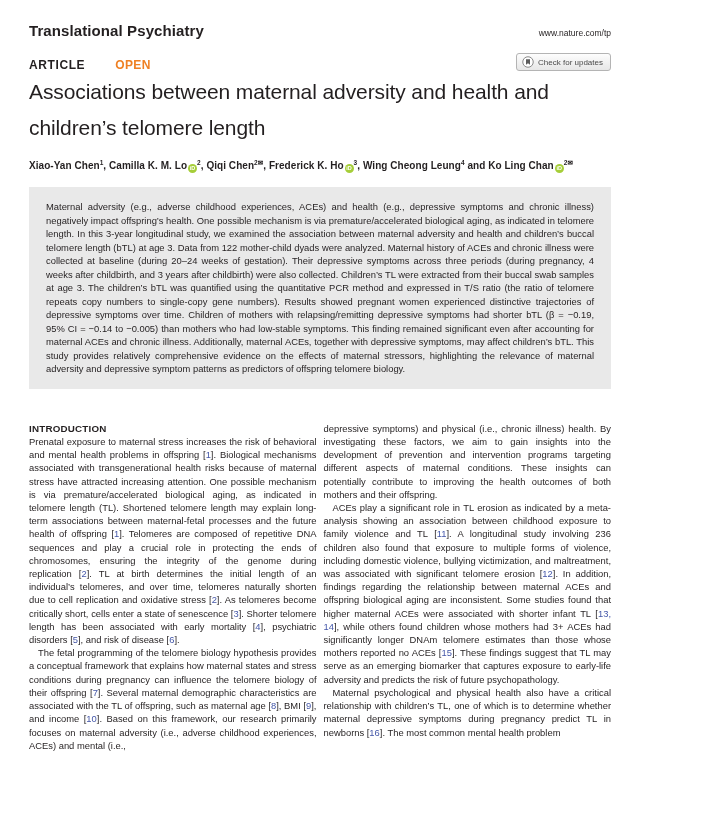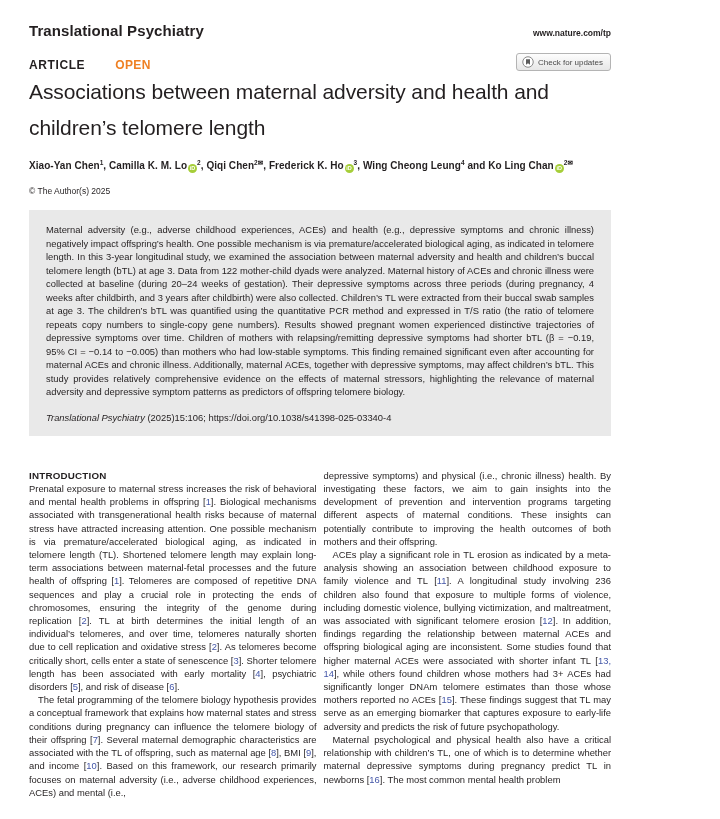--- a/index.html
+++ b/index.html
@@ -9,21 +9,21 @@
     background: #ffffff;
     font-family: "Liberation Sans", sans-serif;
     color: #231f20;
     overflow: hidden;
   }
   .page { padding: 0 29px; position: relative; width: 640px; height: 819px; }
 
   
   .header { display: flex; justify-content: space-between; align-items: baseline; padding-top: 22px; }
   .journal-name { font-size: 15px; font-weight: bold; letter-spacing: 0.1px; }
-  .site-url { font-size: 8.5px; font-weight: bold; color: #231f20; text-decoration: none; }
+  .site-url { font-size: 8.5px; font-weight: normal; color: #231f20; text-decoration: none; }
 
   
   .meta-row { margin-top: 17px; display: flex; align-items: center; position: relative; height: 18px; }
   .article-label { font-size: 12px; font-weight: bold; letter-spacing: 0.6px; }
   .open-label { font-size: 12px; font-weight: bold; letter-spacing: 0.4px; color: var(--open-color, #ef8023); margin-left: 30px; }
   .check-badge {
     position: absolute; right: 0; top: -3px;
     display: inline-flex; align-items: center; gap: 4px;
     border: 1px solid #b4b4b4; border-radius: 3px;
     background: linear-gradient(#fdfdfd, #e7e7e7);
@@ -82,27 +82,23 @@
         </svg>
       </span>
       <span>Check for updates</span>
     </span>
   </div>
 
   <h1 class="title" style="margin:0;">Associations between maternal adversity and health and children’s telomere length</h1>
 
   <div class="authors-line"><span>Xiao-Yan Chen</span><sup>1</sup>, <span>Camilla K. M. Lo</span><span class="orcid-icon">iD</span><sup>2</sup>, <span>Qiqi Chen</span><sup>2</sup><sup class="email-icon">✉</sup>, <span>Frederick K. Ho</span><span class="orcid-icon">iD</span><sup>3</sup>, <span>Wing Cheong Leung</span><sup>4</sup> and <span>Ko Ling Chan</span><span class="orcid-icon">iD</span><sup>2</sup><sup class="email-icon">✉</sup></div>
 
-  <div class="copyright">© The Author(s) 2025</div>
 
   <div class="abstract-box">
     <div class="abstract-text">Maternal adversity (e.g., adverse childhood experiences, ACEs) and health (e.g., depressive symptoms and chronic illness) negatively impact offspring’s health. One possible mechanism is via premature/accelerated biological aging, as indicated in telomere length. In this 3-year longitudinal study, we examined the association between maternal adversity and health and children’s buccal telomere length (bTL) at age 3. Data from 122 mother-child dyads were analyzed. Maternal history of ACEs and chronic illness were collected at baseline (during 20–24 weeks of gestation). Their depressive symptoms across three periods (during pregnancy, 4 weeks after childbirth, and 3 years after childbirth) were also collected. Children’s TL were extracted from their buccal swab samples at age 3. The children’s bTL was quantified using the quantitative PCR method and expressed in T/S ratio (the ratio of telomere repeats copy numbers to single-copy gene numbers). Results showed pregnant women experienced distinctive trajectories of depressive symptoms over time. Children of mothers with relapsing/remitting depressive symptoms had shorter bTL (β = −0.19, 95% CI = −0.14 to −0.005) than mothers who had low-stable symptoms. This finding remained significant even after accounting for maternal ACEs and chronic illness. Additionally, maternal ACEs, together with depressive symptoms, may affect children’s bTL. This study provides relatively comprehensive evidence on the effects of maternal stressors, highlighting the relevance of maternal adversity and depressive symptom patterns as predictors of offspring telomere biology.</div>
-    <div class="citation-line">
-      <span class="citation-journal">Translational Psychiatry</span><span> (2025)15:106; </span><a class="doi-link">https://doi.org/10.1038/s41398-025-03340-4</a>
-    </div>
   </div>
 
   <div class="columns">
     <div class="col">
       <h2 class="section-heading">INTRODUCTION</h2>
       <div id="left-paras">
           <p>Prenatal exposure to maternal stress increases the risk of behavioral and mental health problems in offspring [<span class="ref">1</span>]. Biological mechanisms associated with transgenerational health risks because of maternal stress have attracted increasing attention. One possible mechanism is via premature/accelerated biological aging, as indicated in telomere length (TL). Shortened telomere length may explain long-term associations between maternal-fetal processes and the future health of offspring [<span class="ref">1</span>]. Telomeres are composed of repetitive DNA sequences and play a crucial role in protecting the ends of chromosomes, ensuring the integrity of the genome during replication [<span class="ref">2</span>]. TL at birth determines the initial length of an individual’s telomeres, and over time, telomeres naturally shorten due to cell replication and oxidative stress [<span class="ref">2</span>]. As telomeres become critically short, cells enter a state of senescence [<span class="ref">3</span>]. Shorter telomere length has been associated with early mortality [<span class="ref">4</span>], psychiatric disorders [<span class="ref">5</span>], and risk of disease [<span class="ref">6</span>].</p>
           <p class="indent">The fetal programming of the telomere biology hypothesis provides a conceptual framework that explains how maternal states and stress conditions during pregnancy can influence the telomere biology of their offspring [<span class="ref">7</span>]. Several maternal demographic characteristics are associated with the TL of offspring, such as maternal age [<span class="ref">8</span>], BMI [<span class="ref">9</span>], and income [<span class="ref">10</span>]. Based on this framework, our research primarily focuses on maternal adversity (i.e., adverse childhood experiences, ACEs) and mental (i.e.,</p>
         </div>
     </div>

